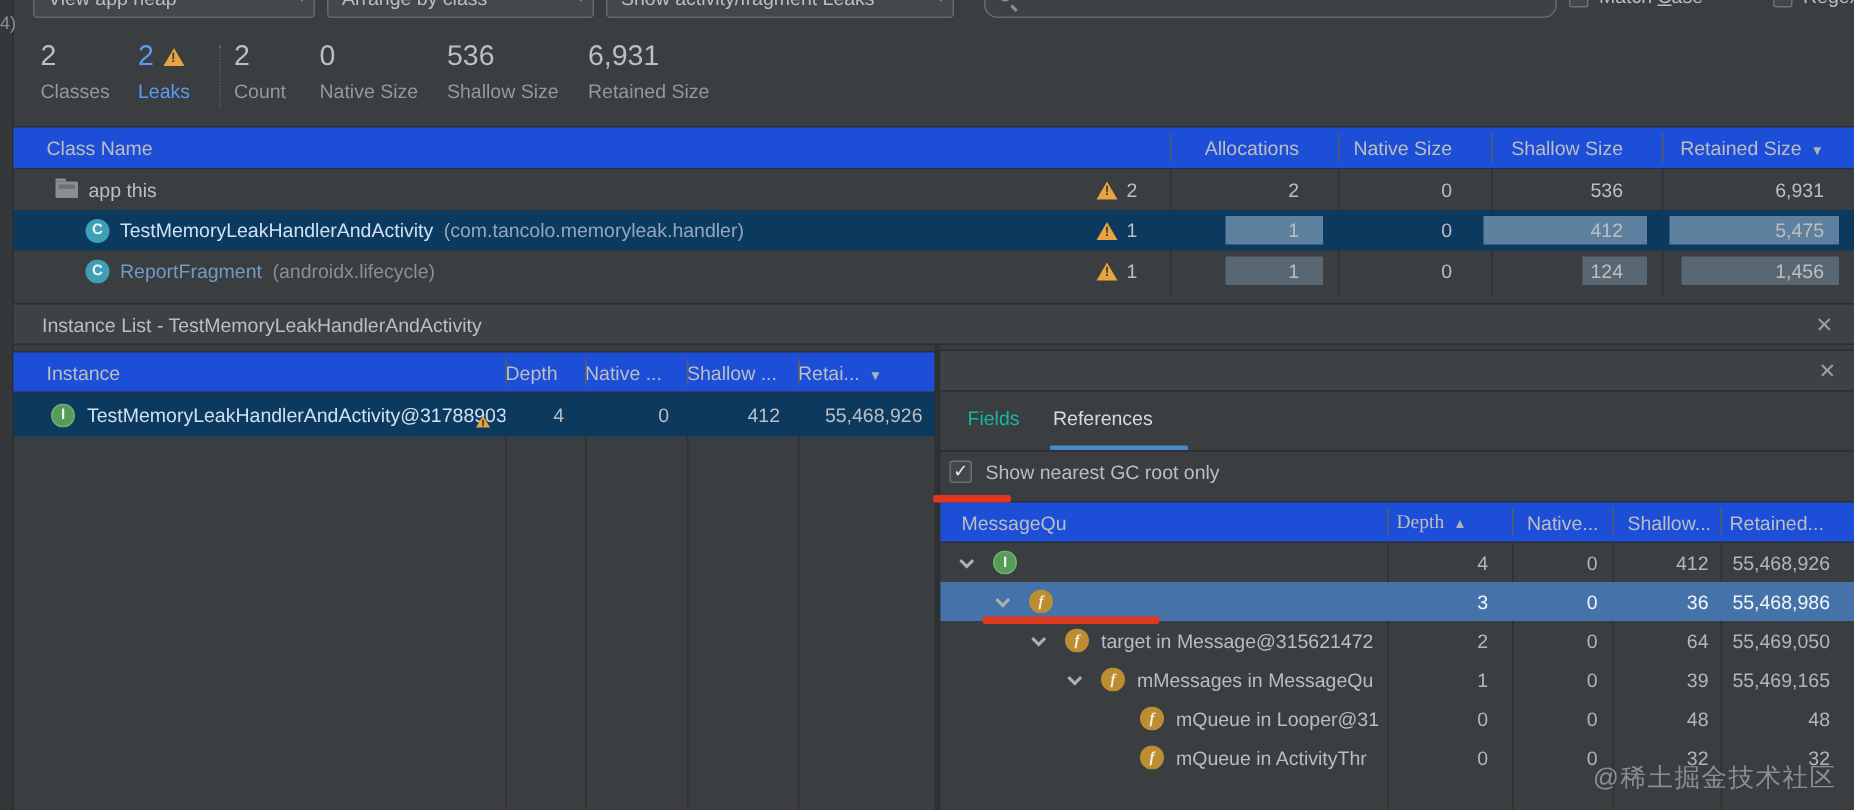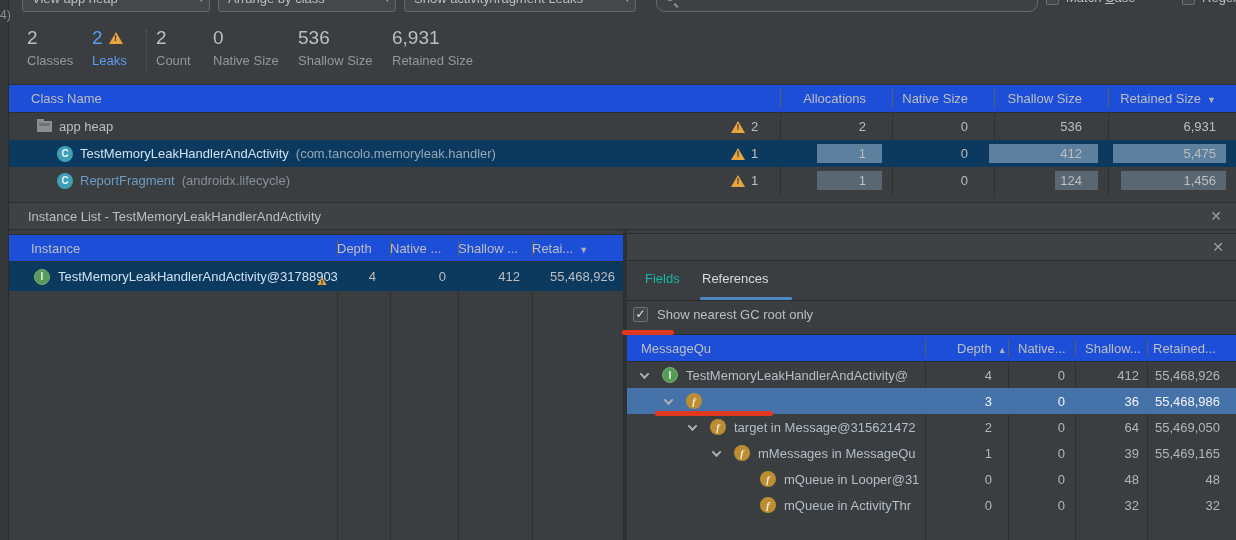--- a/index.html
+++ b/index.html
@@ -187,21 +187,21 @@
 
   <div class="abs vline" style="left:780px;top:113px;height:84px;"></div>
   <div class="abs vline" style="left:892px;top:113px;height:84px;"></div>
   <div class="abs vline" style="left:994px;top:113px;height:84px;"></div>
   <div class="abs vline" style="left:1108px;top:113px;height:84px;"></div>
 
   <div class="abs" id="class-rows" style="left:9px;top:113px;width:1227px;">
       <div class="ct-row">
         <div class="ct-name" style="padding-left: 28px;">
           <span class="folder-icon"></span>
-          <span class="cname plain">app heap</span>
+          <span class="cname plain">app this</span>
           <span class="warncluster">
             <span class="warn"></span>
             <span class="wc">2</span>
           </span>
         </div>
         <div class="cell c-alloc">
           <span class="num">2</span>
         </div>
         <div class="cell c-native">
           <span class="num">0</span>
@@ -319,39 +319,38 @@
     <span class="tab active" style="position:absolute;left:71px;">References</span>
     <span class="tab-underline" style="left:73px;width:92px;"></span>
   </div>
   <div class="abs" style="left:633px;top:307px;display:flex;align-items:center;gap:9px;z-index:2;">
     <span class="gc-check">✓</span>
     <span>Show nearest GC root only</span>
   </div>
 
   <div class="abs thead" style="left:627px;top:334px;width:609px;height:28px;">
     <div style="flex:0 0 298px;padding-left:14px;">MessageQu</div>
-    <div style="flex:0 0 83px;padding-left:32px;"><span>Depth</span><span class="sorticon">▲</span></div>
+    <div style="flex:0 0 83px;padding-left:6px;font-family:Liberation Serif, serif;"><span>Depth</span><span class="sorticon">▲</span></div>
     <div style="flex:0 0 67px;padding-left:10px;">Native...</div>
     <div style="flex:0 0 72px;padding-left:10px;">Shallow...</div>
     <div style="flex:0 0 89px;padding-left:6px;">Retained...</div>
     <div class="hsep" style="left:298px;"></div>
     <div class="hsep" style="left:381px;"></div>
     <div class="hsep" style="left:448px;"></div>
     <div class="hsep" style="left:520px;"></div>
   </div>
   <div class="abs vline" style="left:925px;top:362px;height:178px;"></div>
   <div class="abs vline" style="left:1008px;top:362px;height:178px;"></div>
   <div class="abs vline" style="left:1075px;top:362px;height:178px;"></div>
   <div class="abs vline" style="left:1147px;top:362px;height:178px;"></div>
   <div class="abs" id="ref-rows" style="left:627px;top:362px;width:609px;z-index:2;">
       <div class="ref-row">
         <div class="ref-lab" style="padding-left: 14px;">
           <span class="chev"></span>
           <span class="circ green">I</span>
-          <span class="lbl">TestMemoryLeakHandlerAndActivity@</span>
         </div>
         <div class="r-depth rnum">4</div>
         <div class="r-native rnum">0</div>
         <div class="r-shallow rnum">412</div>
         <div class="r-retained rnum">55,468,926</div>
       </div>
       <div class="ref-row sel">
         <div class="ref-lab" style="padding-left: 38px;">
           <span class="chev"></span>
           <span class="circ gold">f</span>
@@ -403,13 +402,14 @@
         <div class="r-depth rnum">0</div>
         <div class="r-native rnum">0</div>
         <div class="r-shallow rnum">32</div>
         <div class="r-retained rnum">32</div>
       </div>
     </div>
 
   <div class="abs red-annot" style="left: 622px; top: 330px; width: 52px; background: rgb(224, 57, 31);"></div>
   <div class="abs red-annot" style="left: 655px; top: 411px; width: 118px; background: rgb(224, 57, 31);"></div>
 
+  <div class="abs watermark">@稀土掘金技术社区</div>
 </div>
 
 </body></html>

